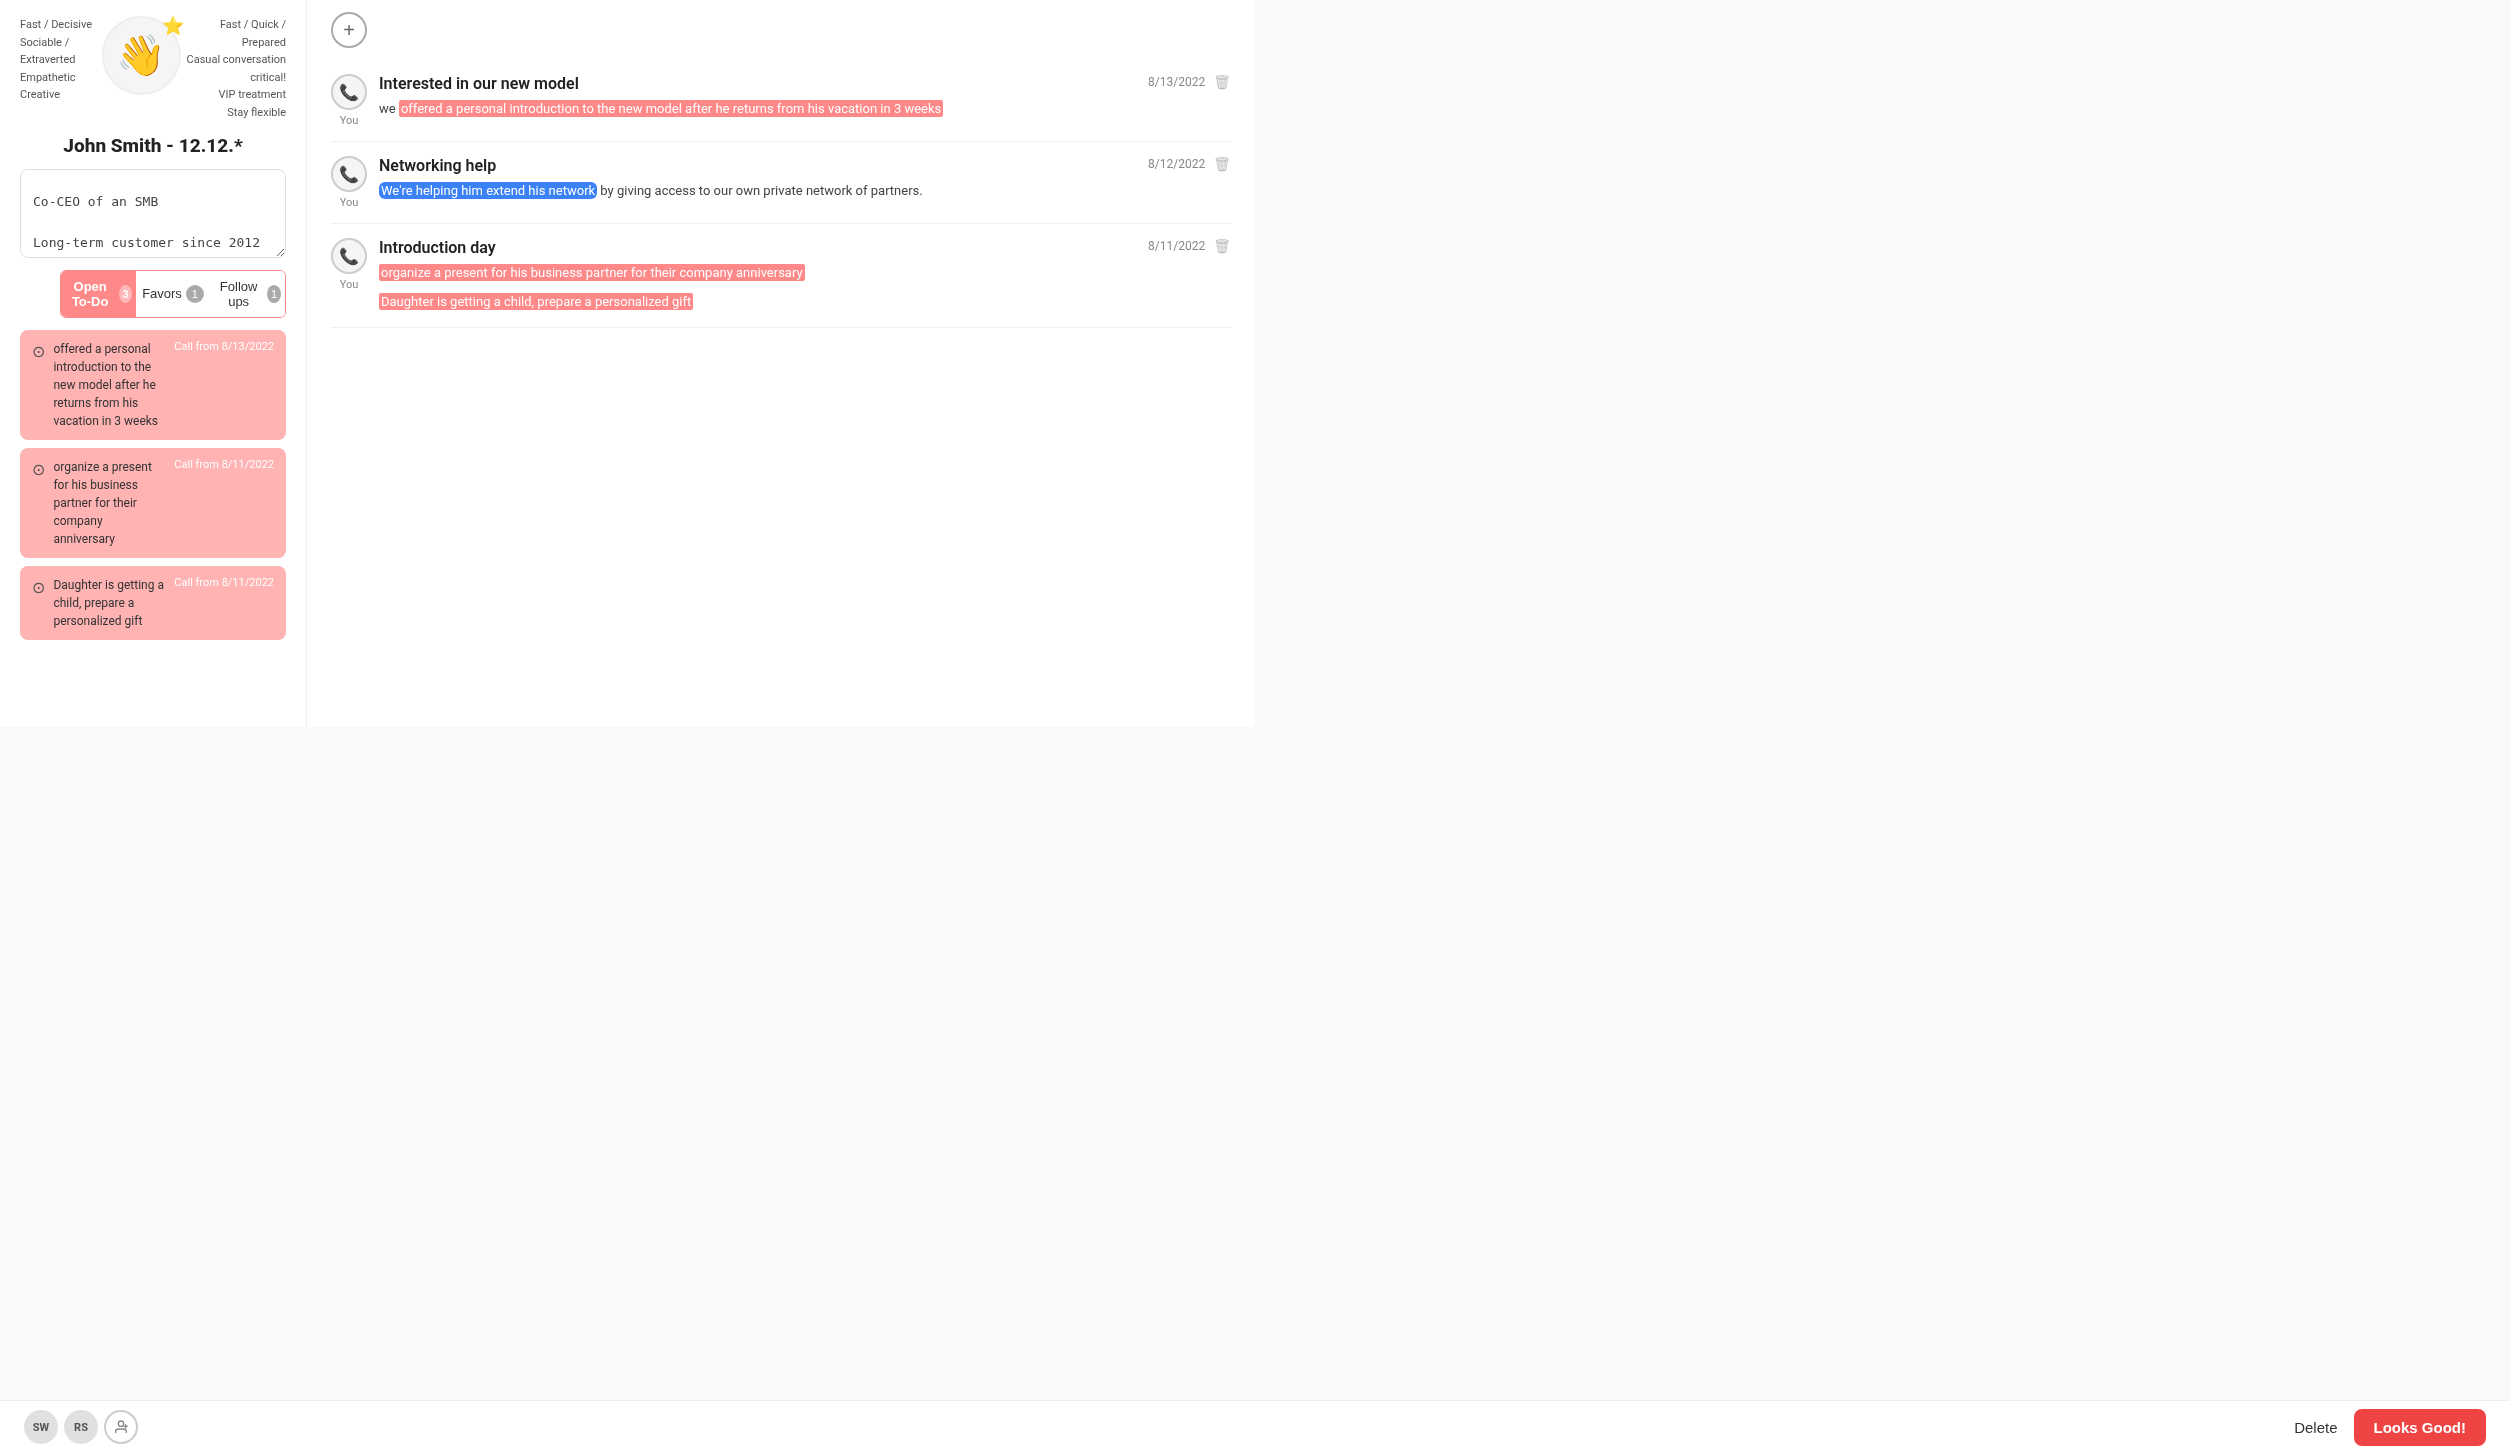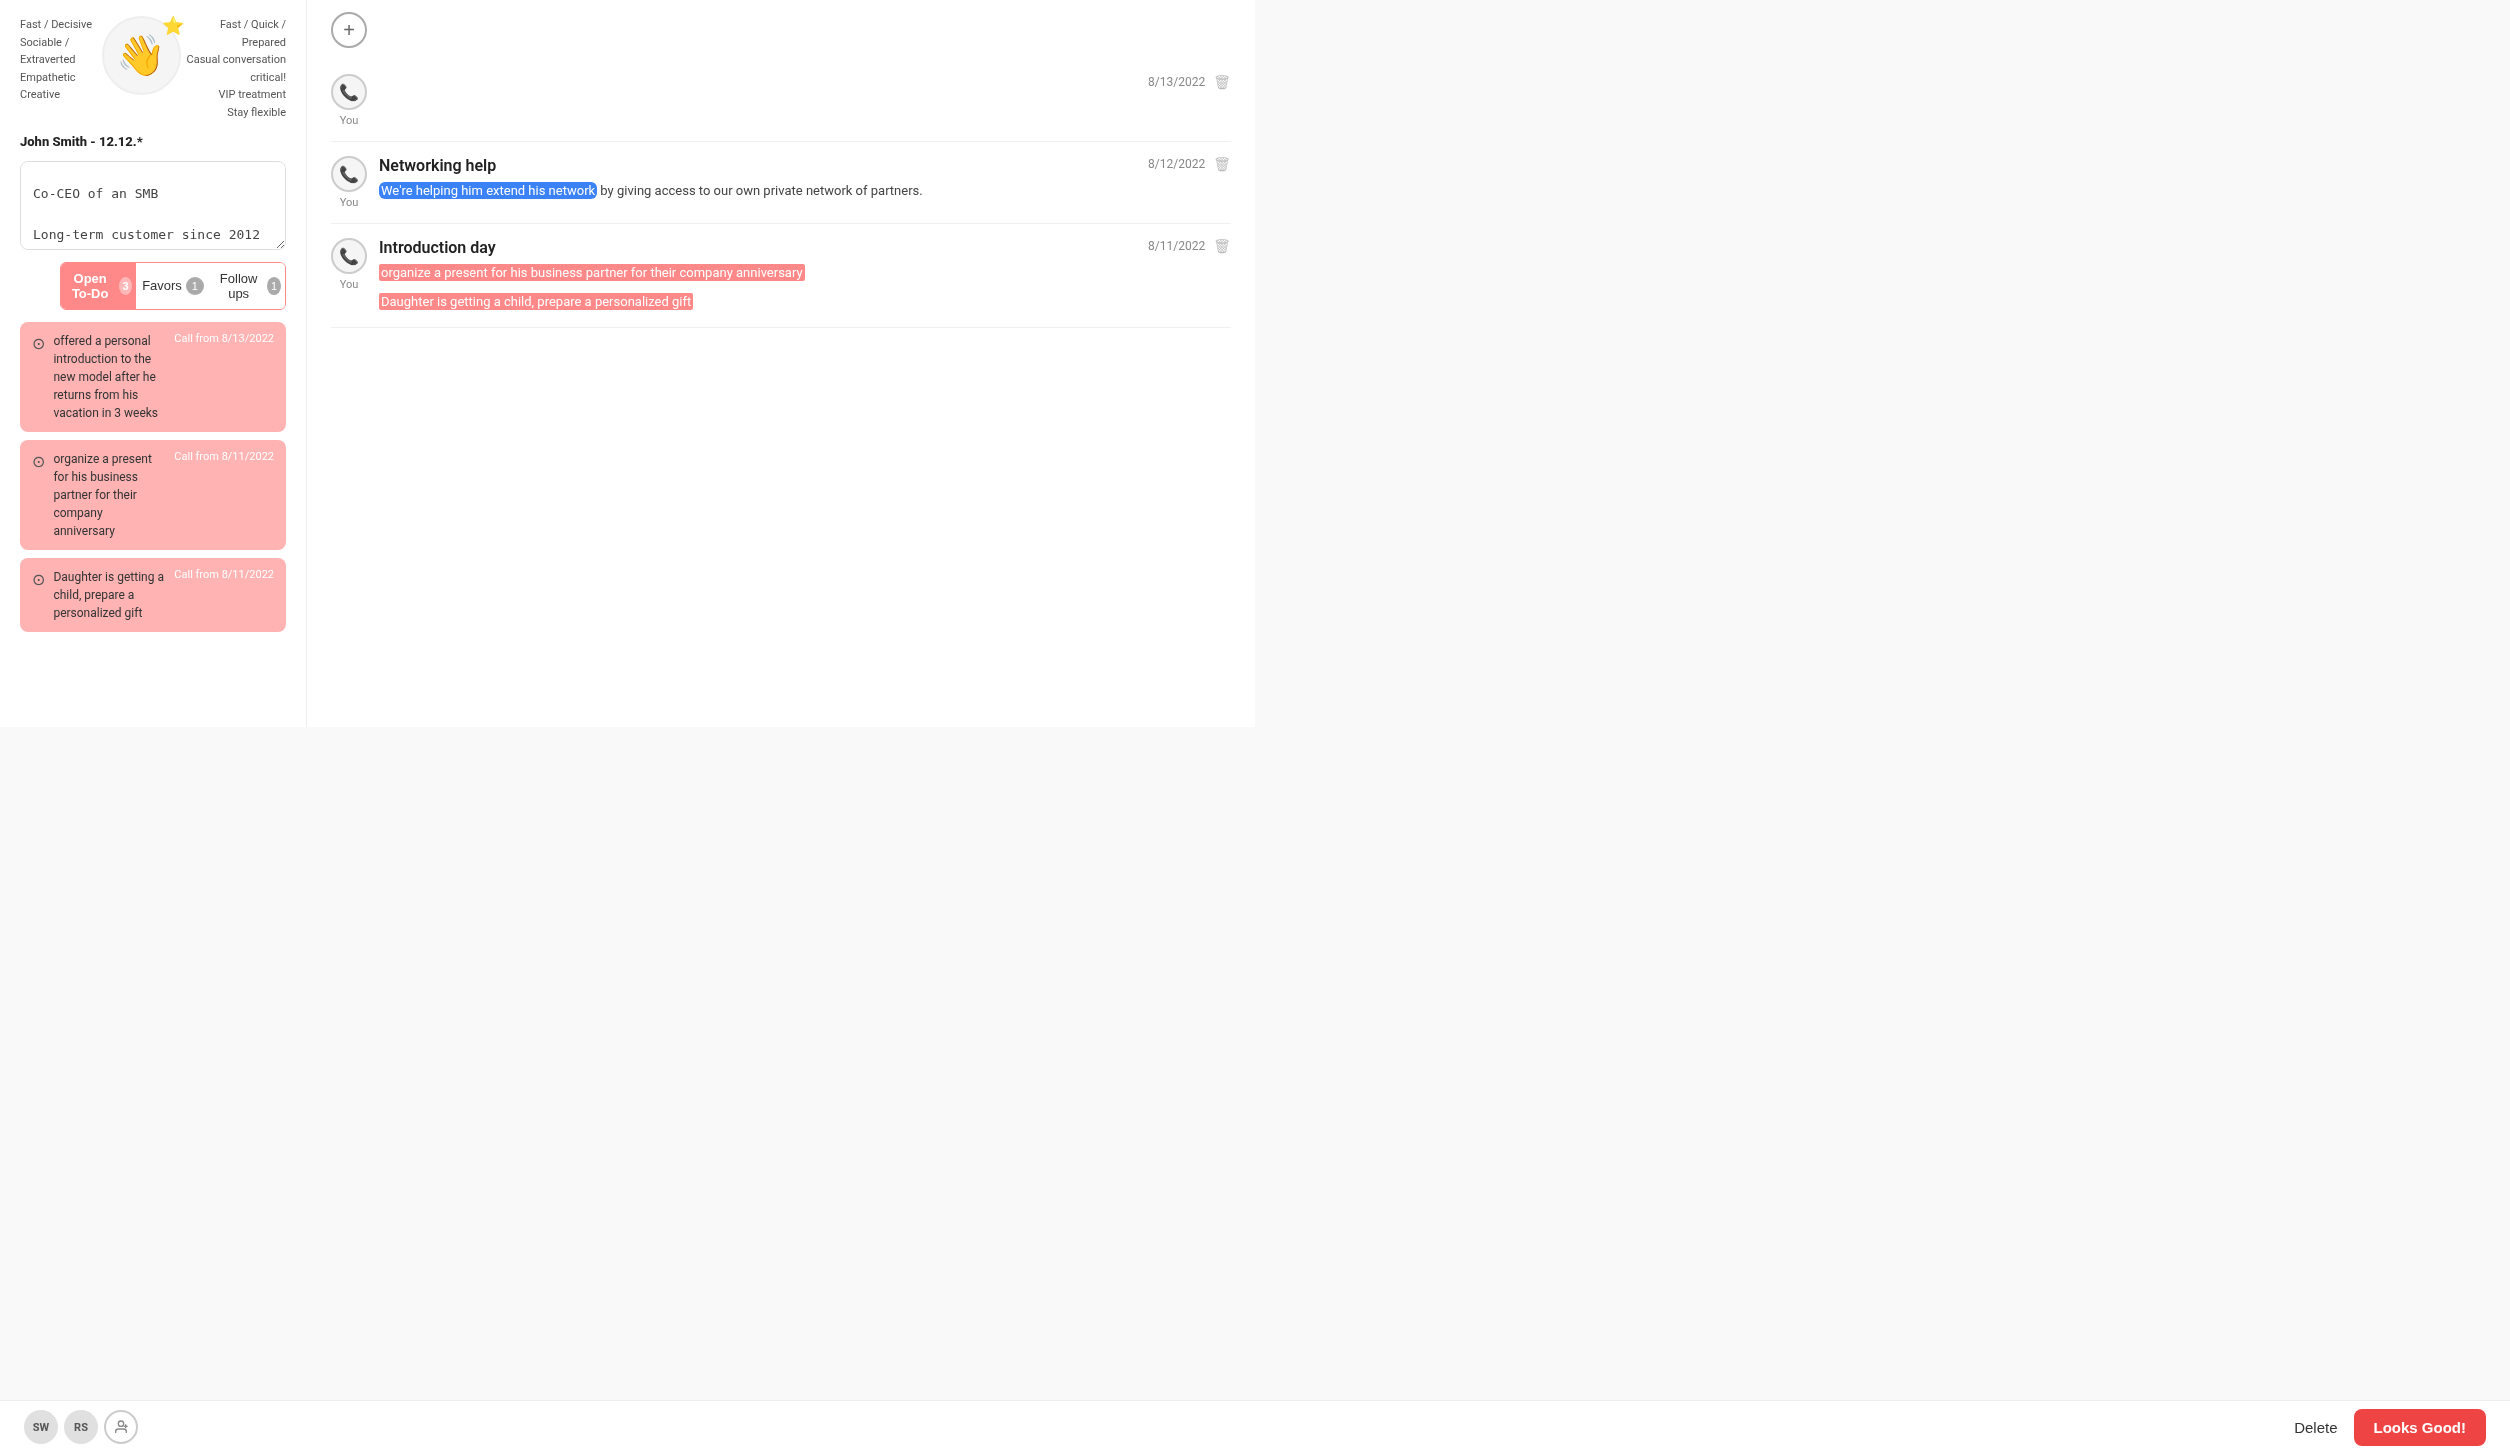--- a/index.html
+++ b/index.html
@@ -67,23 +67,24 @@
     }
 
     .star-badge {
       position: absolute;
       top: -4px;
       right: -4px;
       font-size: 18px;
     }
 
     .profile-name {
-      font-size: 13px;
+      font-size: 19px;
       font-weight: 800;
       color: #222;
+      text-align: center;
     }
 
     .profile-notes {
       width: 100%;
       border: 1px solid #ddd;
       border-radius: 8px;
       padding: 22px 12px;
       font-size: 13px;
       color: #444;
       resize: vertical;
@@ -446,20 +447,26 @@
 
   <div class="right-panel">
     <div class="add-button-row">
       <button class="add-btn">+</button>
     </div>
 
     <div class="call-entry">
       <div class="call-icon-col">
         <div class="call-icon">📞</div>
         <span class="call-you-label">You</span>
+      </div>
+      <div class="call-body">
+        <div class="call-title">Interested in our new model</div>
+        <div class="call-text">
+          <span>we </span><span class="highlight-red">offered a personal introduction to the new model after he returns from his vacation in 3 weeks</span>
+        </div>
       </div>
       <div class="call-meta-row">
         <span class="call-date">8/13/2022</span>
         <span class="delete-icon">🗑</span>
       </div>
     </div>
 
     <div class="call-entry">
       <div class="call-icon-col">
         <div class="call-icon">📞</div>

